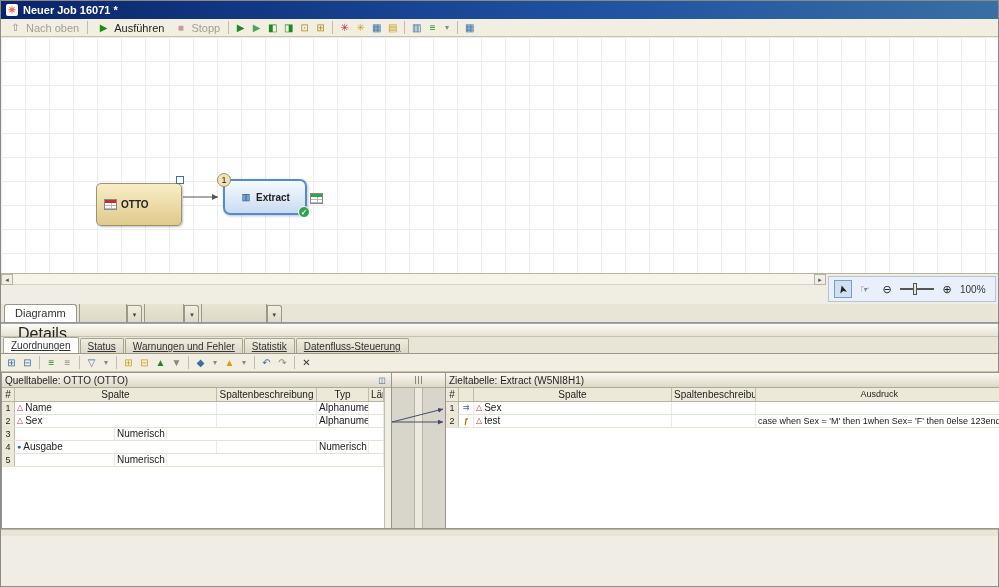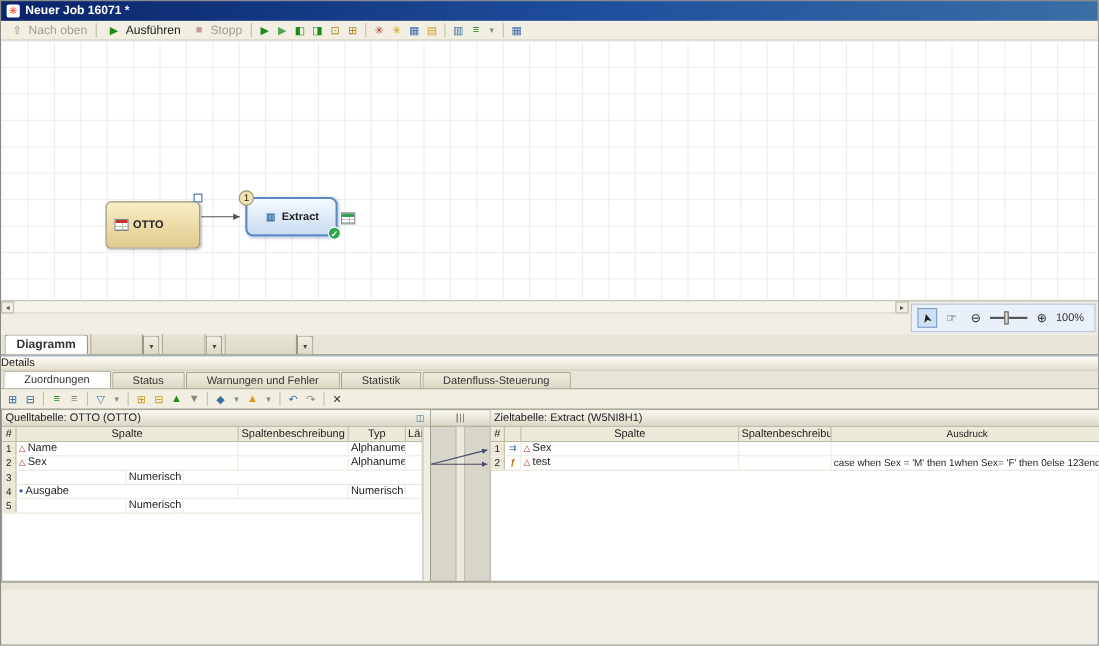--- a/index.html
+++ b/index.html
@@ -73,31 +73,31 @@
   .zslider .line { position: absolute; left: 0; right: 0; top: 6px; height: 2px; background: #555; }
   .zslider .handle { position: absolute; left: 13px; top: 1px; width: 4px; height: 12px; background: #e8e4d8;
     border: 1px solid #555; }
   .zoom-label { font-size: 10px; color: #333; }
 
   
   .vtabs { height: 19px; flex: none; background: #e8e5d6; display: flex; align-items: flex-end;
     padding: 2px 0 0 3px; gap: 2px; border-bottom: 1px solid #9a9888; }
   .vtab { height: 35px; padding: 2px 10px 0; background: linear-gradient(#f2efe2,#ddd9c6);
     border: 1px solid #9a9888; border-bottom: none; border-radius: 3px 3px 0 0; font-size: 11px; color: #333; }
-  .vtab.active { background: #fff; font-weight: bold; height: 18px; }
+  .vtab.active { background: #fff; font-weight: normal; height: 18px; }
   .tab-dd { height: 17px; width: 15px; background: linear-gradient(#f2efe2,#ddd9c6); border: 1px solid #9a9888;
     border-bottom: none; border-radius: 0 3px 0 0; font-size: 7px; color: #444; text-align: center; padding-top: 5px; margin-left:-2px; }
 
   
   .details-bar { height: 14px; flex: none; background: linear-gradient(#fdfcf6,#e6e2d2);
-    border-top: 1px solid #98a8bc; border-bottom: 1px solid #c6c2ae; font-size: 10px; padding: 1px 0; }
+    border-top: 1px solid #98a8bc; border-bottom: 1px solid #c6c2ae; font-size: 16px; padding: 1px 17px; }
   .dtabs { height: 17px; flex: none; background: #e8e5d6; display: flex; align-items: flex-end;
     padding: 2px 0 0 2px; gap: 1px; border-bottom: 1px solid #9a9888; }
-  .dtab { height: 15px; padding: 2px 18px 0; background: linear-gradient(#f0ede0,#dcd8c5);
-    border: 1px solid #a8a492; border-bottom: none; border-radius: 2px 2px 0 0; font-size: 10px; color: #333; }
+  .dtab { height: 15px; padding: 2px 7px 0; background: linear-gradient(#f0ede0,#dcd8c5);
+    border: 1px solid #a8a492; border-bottom: none; border-radius: 2px 2px 0 0; font-size: 10px; color: #333; text-decoration: underline; }
   .dtab.active { background: #fff; height: 16px; }
 
   
   .mtoolbar { height: 18px; flex: none; background: #f2efe2; border-bottom: 1px solid #c6c2ae;
     display: flex; align-items: center; padding: 0 3px; gap: 1px; }
 
   
   .maparea { height: 157px; flex: none; display: flex; background: #d8d5c8; }
   .pane { background: #fff; border: 1px solid #98968a; display: flex; flex-direction: column; }
   .pane.left { width: 391px; flex: none; }

